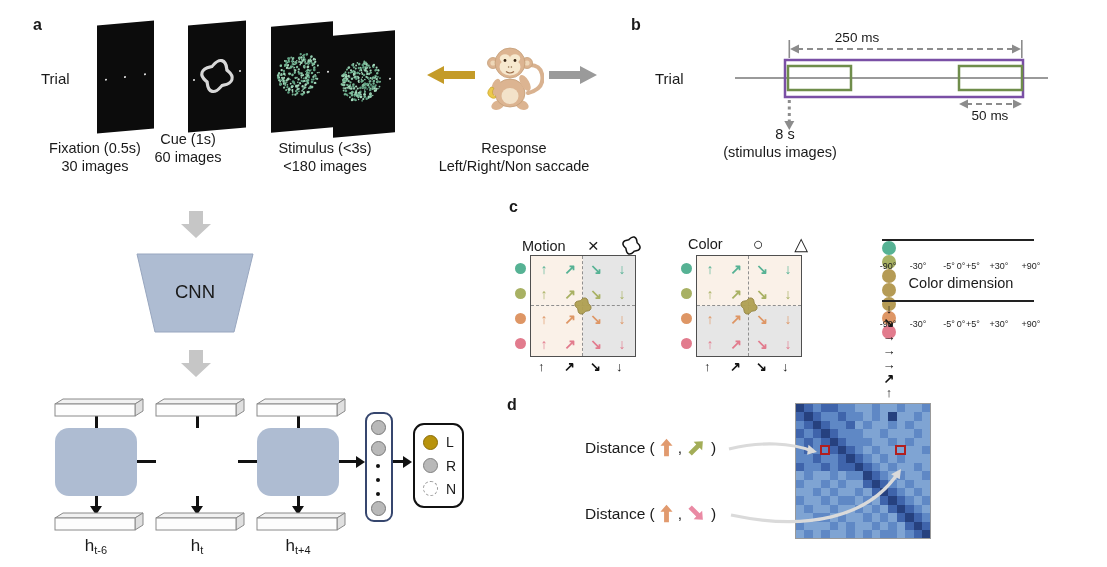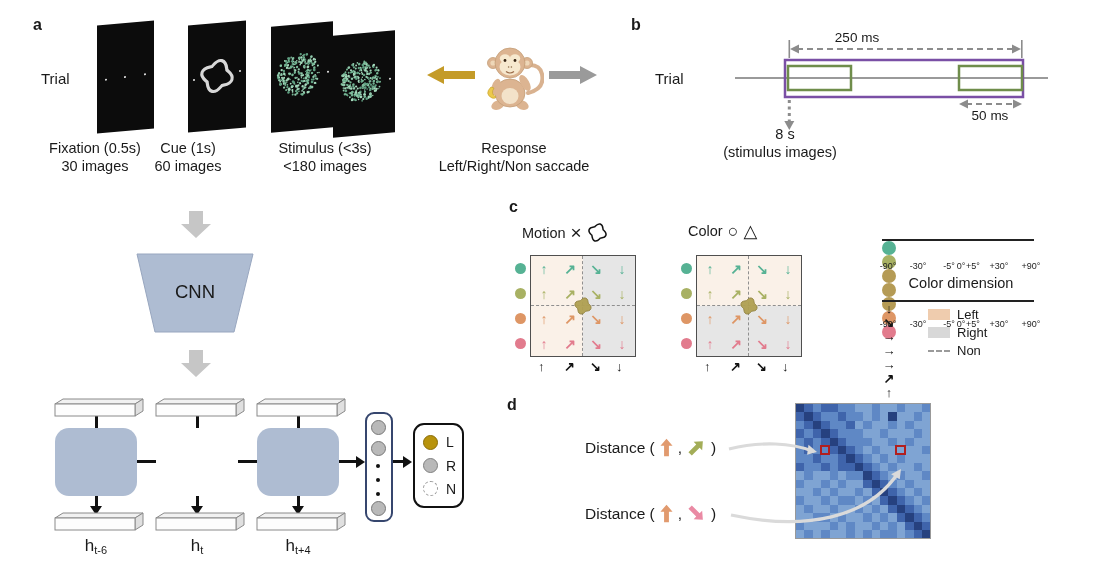--- a/index.html
+++ b/index.html
@@ -33,21 +33,21 @@
   .legrow{position:absolute;display:flex;align-items:center;gap:7px;height:13px;}
   .legsw{width:22px;height:11px;}
   .leglab{font-size:13px;}
   .gridbox{position:absolute;border:1.5px solid #4f4f4f;}
   .gcell{position:absolute;display:flex;align-items:center;justify-content:center;}
   .garrow{font-size:14px;font-weight:bold;line-height:1;}
   .gdash-v{position:absolute;border-left:1.5px dashed #8f8f8f;}
   .gdash-h{position:absolute;border-top:1.5px dashed #8f8f8f;}
   .baxis{position:absolute;font-size:13px;font-weight:bold;color:#111;line-height:1;}
   .rowdot{position:absolute;width:11px;height:11px;border-radius:50%;}
-  .gtitle{position:absolute;display:flex;align-items:center;justify-content:flex-start;gap:5px;font-size:14.5px;}
+  .gtitle{position:absolute;display:flex;align-items:center;justify-content:space-between;gap:5px;font-size:14.5px;margin-top:13px;}
   .dist-row{position:absolute;display:flex;align-items:center;gap:5px;font-size:15.5px;}
   .heatcell{position:absolute;}
   .redcell{position:absolute;border:2.5px solid var(--highlight-red);background:transparent;}
   svg{display:block;}
   .arr-orange{fill:var(--dist-orange);} .arr-olive{fill:var(--dist-olive);} .arr-pink{fill:var(--dist-pink);}
   .timeline-rect{fill:none;stroke:var(--timeline-purple);stroke-width:2.5;}
   .window-rect{fill:none;stroke:var(--window-green);stroke-width:2.5;}
   .dashline{stroke:#8c8c8c;stroke-width:1.8;stroke-dasharray:6 4;fill:none;}
   .dashhead{fill:#8c8c8c;}
   .txt-sm{font-size:13.5px;} .txt-md{font-size:14.5px;} .txt-lg{font-size:15px;}
@@ -563,21 +563,21 @@
         <circle cx="19.6" cy="31.2" r="1.00" fill="#5f9e80"></circle>
         <circle cx="9.5" cy="40.7" r="1.34" fill="#8fc9ab"></circle>
       </svg>
     <span class="fixdot" style="left:90%;top:46%"></span>
   </div>
 
   <div class="abs cap" style="left:35px;top:139px;width:120px">
     <div>Fixation (0.5s)</div>
     <div>30 images</div>
   </div>
-  <div class="abs cap" style="left:128px;top:139px;width:120px">
+  <div class="abs cap" style="left:128px;top:130px;width:120px">
     <div>Cue (1s)</div>
     <div>60 images</div>
   </div>
   <div class="abs cap" style="left:265px;top:139px;width:120px">
     <div>Stimulus (&lt;3s)</div>
     <div>&lt;180 images</div>
   </div>
   <div class="abs cap" style="left:424px;top:139px;width:180px">
     <div>Response</div>
     <div>Left/Right/Non saccade</div>
@@ -875,34 +875,20 @@
       <div class="rowdot" style="left: -16px; top: 7px; background: rgb(86, 178, 148);"></div>
       <div class="rowdot" style="left: -16px; top: 32px; background: rgb(168, 177, 99);"></div>
       <div class="rowdot" style="left: -16px; top: 57px; background: rgb(222, 150, 101);"></div>
       <div class="rowdot" style="left: -16px; top: 82px; background: rgb(226, 123, 141);"></div>
       <div class="baxis" style="left: 7px; top: 104px;">↑</div>
       <div class="baxis" style="left: 33px; top: 104px;">↗</div>
       <div class="baxis" style="left: 59px; top: 104px;">↘</div>
       <div class="baxis" style="left: 85px; top: 104px;">↓</div>
     </div>
 
-  <div class="abs" style="left:928px;top:308px;width:90px;height:60px">
-    <div class="legrow" style="left:0;top:0">
-      <span id="sw-left" class="legsw" style="background: rgb(239, 204, 174);"></span>
-      <span class="leglab">Left</span>
-    </div>
-    <div class="legrow" style="left:0;top:18px">
-      <span id="sw-right" class="legsw" style="background: rgb(216, 216, 216);"></span>
-      <span class="leglab">Right</span>
-    </div>
-    <div class="legrow" style="left:0;top:36px">
-      <span id="sw-non" class="legsw" style="height:0;border-top:2px dashed #9a9a9a"></span>
-      <span class="leglab">Non</span>
-    </div>
-  </div>
 
   <div id="color-dim" class="abs" style="left:882px;top:239px;width:158px;height:55px">
     <div class="dim-title" style="top:36px">Color dimension</div>
   <div style="left: 2px; top: 14px; width: 152px; height: 1.6px; background: rgb(34, 34, 34);"></div>
       <div style="left: -1px; top: 8px; width: 14px; height: 14px; border-radius: 50%; background: rgb(86, 178, 148);"></div>
       <div class="tick" style="left: -9px; top: 22px;">-90°</div>
       <div style="left: 29px; top: 8px; width: 14px; height: 14px; border-radius: 50%; background: rgb(168, 177, 99);"></div>
       <div class="tick" style="left: 21px; top: 22px;">-30°</div>
       <div style="left: 60px; top: 8px; width: 14px; height: 14px; border-radius: 50%; background: rgb(181, 155, 85);"></div>
       <div class="tick" style="left: 52px; top: 22px;">-5°</div>

